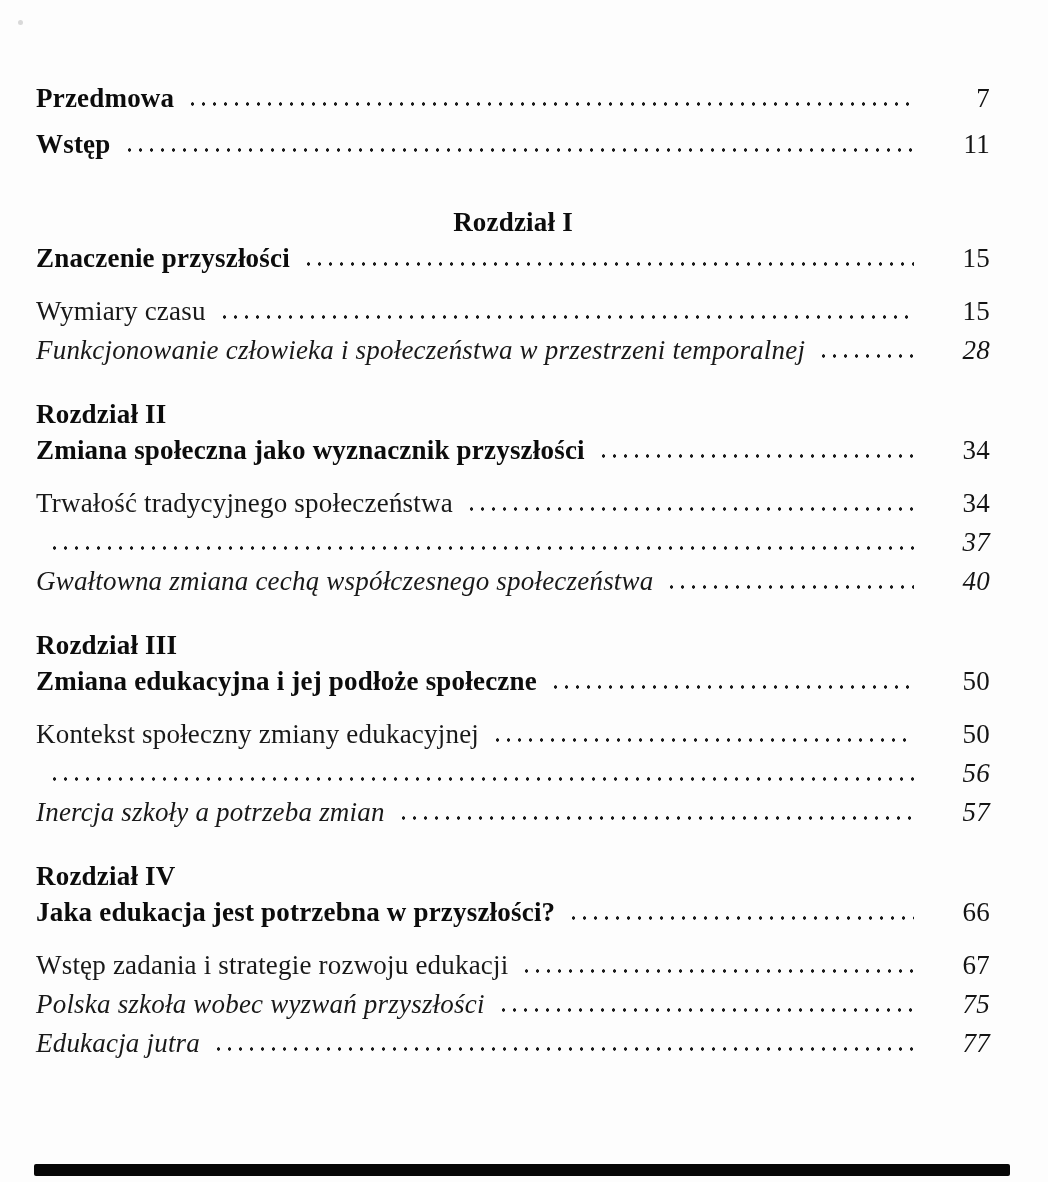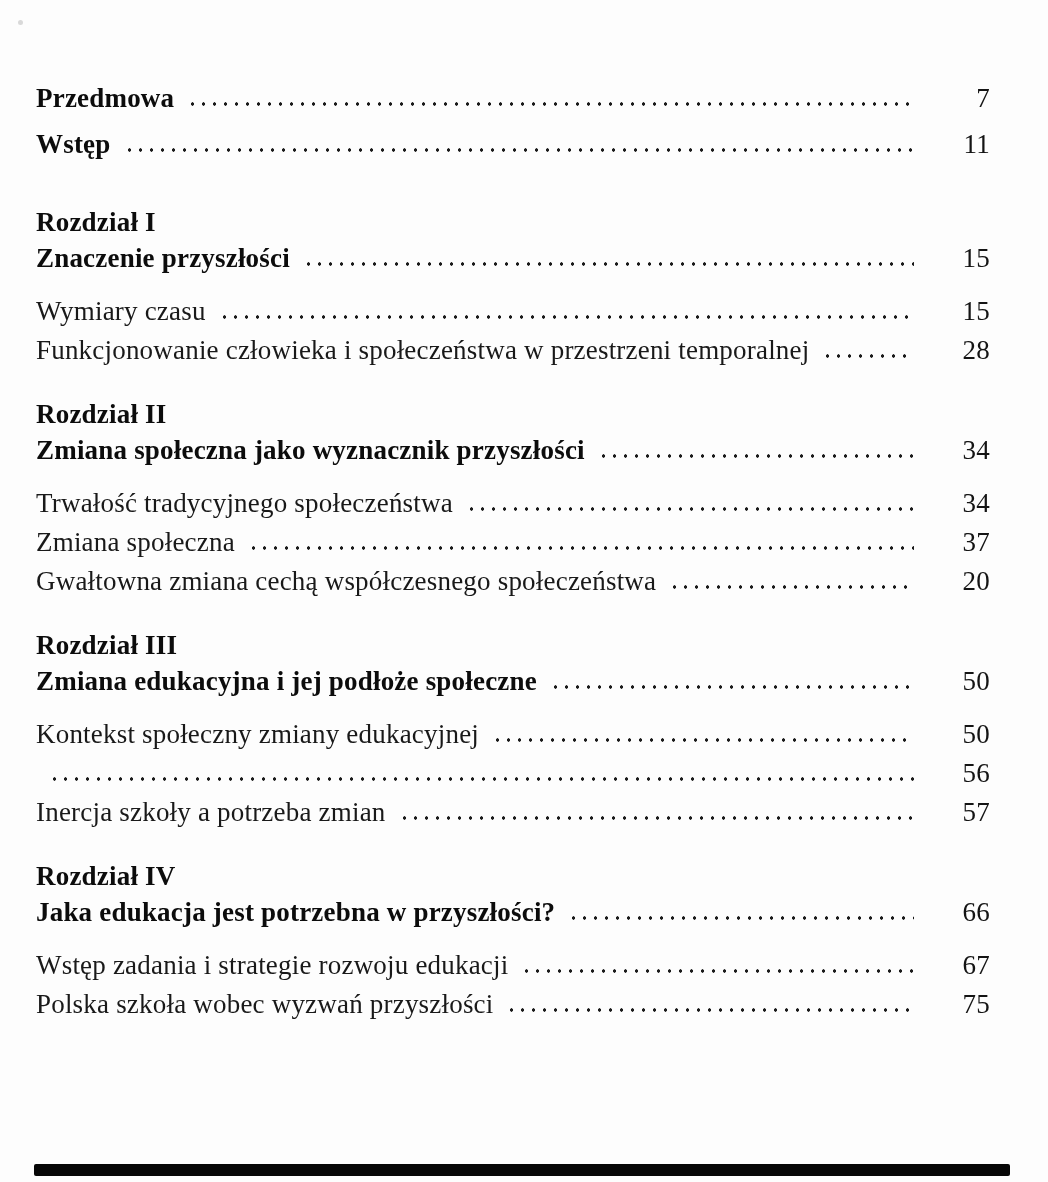--- a/index.html
+++ b/index.html
@@ -48,24 +48,24 @@
   .page-num {
     min-width: 46px;
     text-align: right;
     font-weight: 400;
     color: #141414;
     white-space: nowrap;
   }
   
   .space-none  { margin-top: 0; }
   .space-front { margin-top: 14px; }
-  .space-xl    { margin-top: 46px; }
+  .space-xl    { margin-top: 46px; justify-content: center; }
   .space-lg    { margin-top: 32px; }
   .space-md    { margin-top: 21px; align-items: flex-end; }
-  .space-sm    { margin-top: 7px; }
+  .space-sm    { margin-top: 7px; font-style: italic; }
   .space-xs    { margin-top: 4px; }
   
   .speck {
     position: absolute;
     left: 18px; top: 20px;
     width: 5px; height: 5px;
     border-radius: 50%;
     background: #d9d9d9;
   }
   .scan-bar {
@@ -119,28 +119,27 @@
     <span class="label">Zmiana społeczna jako wyznacznik przyszłości</span>
     <span class="dots"></span>
     <span class="page-num">34</span>
   </div>
       <div class="row kind-section space-md">
     <span class="label">Trwałość tradycyjnego społeczeństwa</span>
     <span class="dots"></span>
     <span class="page-num">34</span>
   </div>
       <div class="row kind-section space-sm">
-    <span class="label">Zmiana społeczna</span>
     <span class="dots"></span>
     <span class="page-num">37</span>
   </div>
       <div class="row kind-section space-sm">
     <span class="label">Gwałtowna zmiana cechą współczesnego społeczeństwa</span>
     <span class="dots"></span>
-    <span class="page-num">20</span>
+    <span class="page-num">40</span>
   </div>
       <div class="row kind-chapter-label space-lg">
     <span class="label">Rozdział III</span>
 
   </div>
       <div class="row kind-chapter-title space-xs">
     <span class="label">Zmiana edukacyjna i jej podłoże społeczne</span>
     <span class="dots"></span>
     <span class="page-num">50</span>
   </div>
@@ -170,15 +169,20 @@
       <div class="row kind-section space-md">
     <span class="label">Wstęp zadania i strategie rozwoju edukacji</span>
     <span class="dots"></span>
     <span class="page-num">67</span>
   </div>
       <div class="row kind-section space-sm">
     <span class="label">Polska szkoła wobec wyzwań przyszłości</span>
     <span class="dots"></span>
     <span class="page-num">75</span>
   </div>
+      <div class="row kind-section space-sm">
+    <span class="label">Edukacja jutra</span>
+    <span class="dots"></span>
+    <span class="page-num">77</span>
+  </div>
     </div>
   <div class="scan-bar"></div>
 </div>
 
 </body></html>

